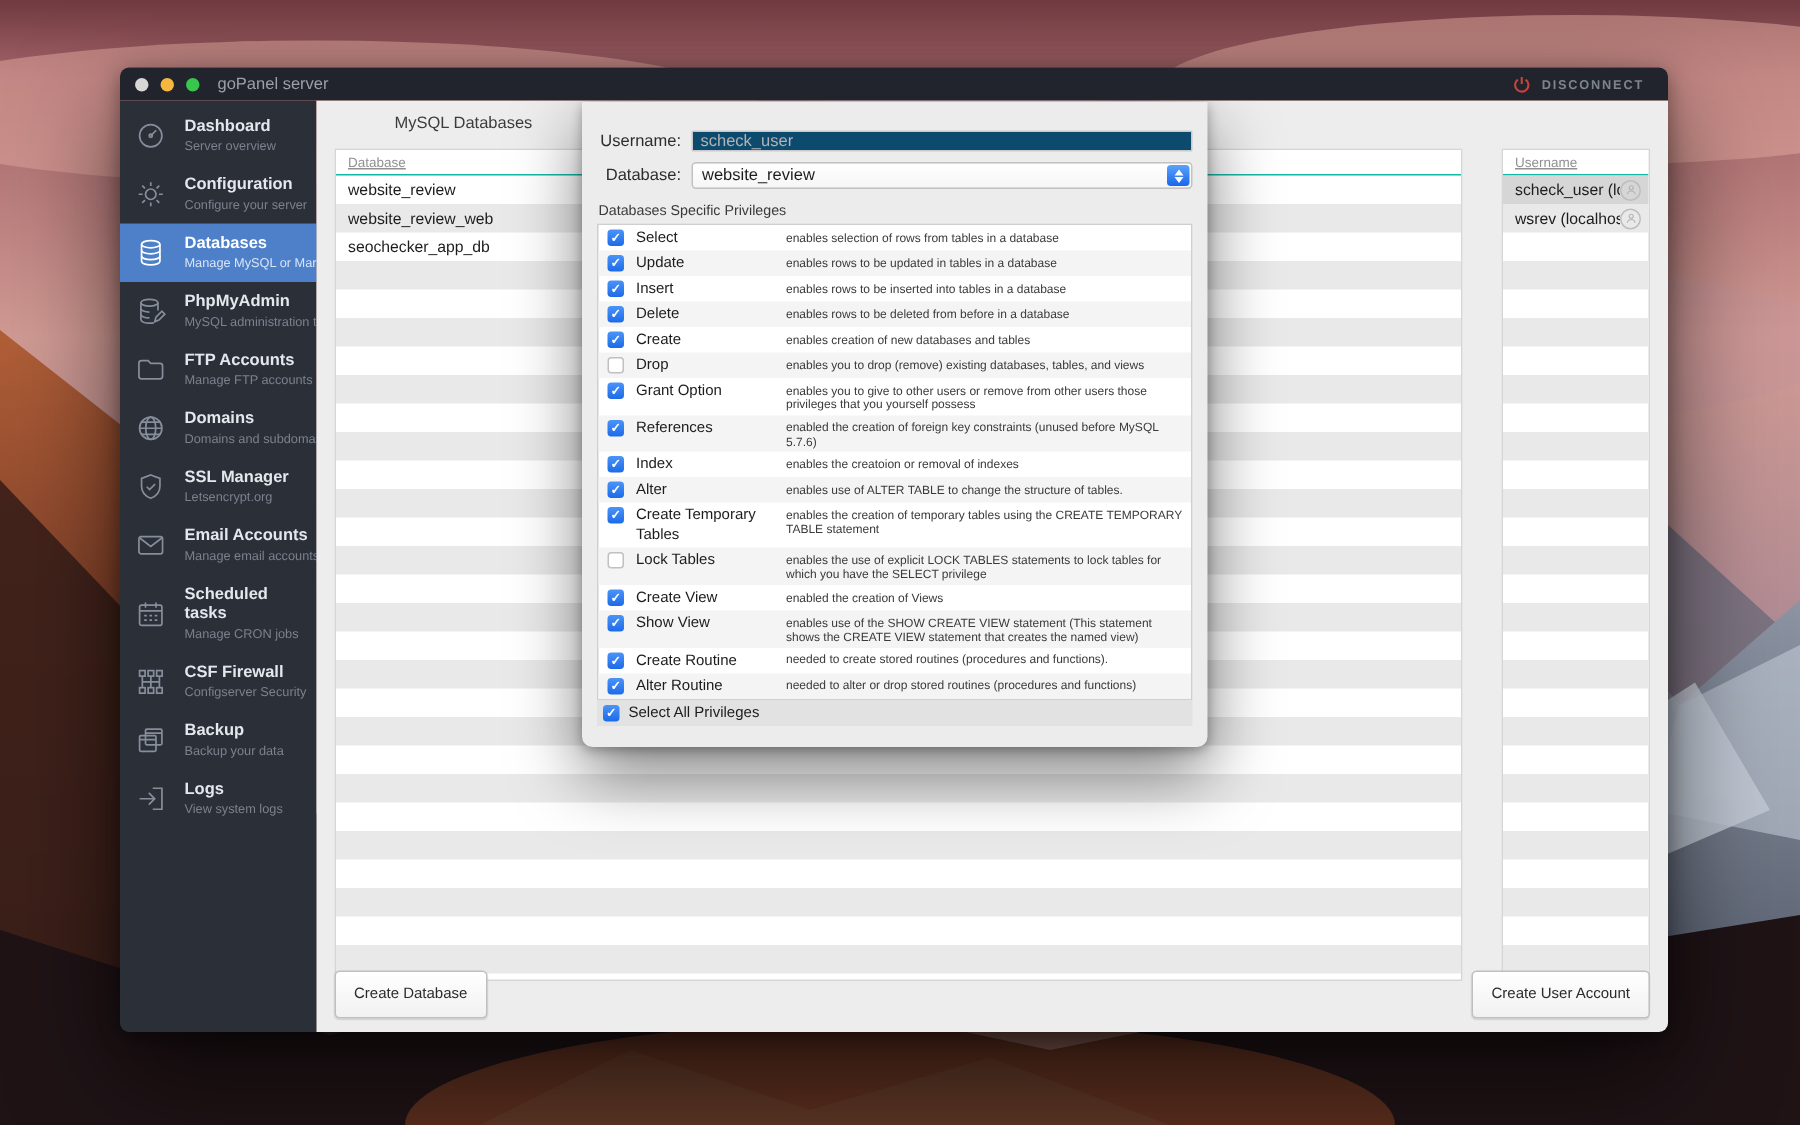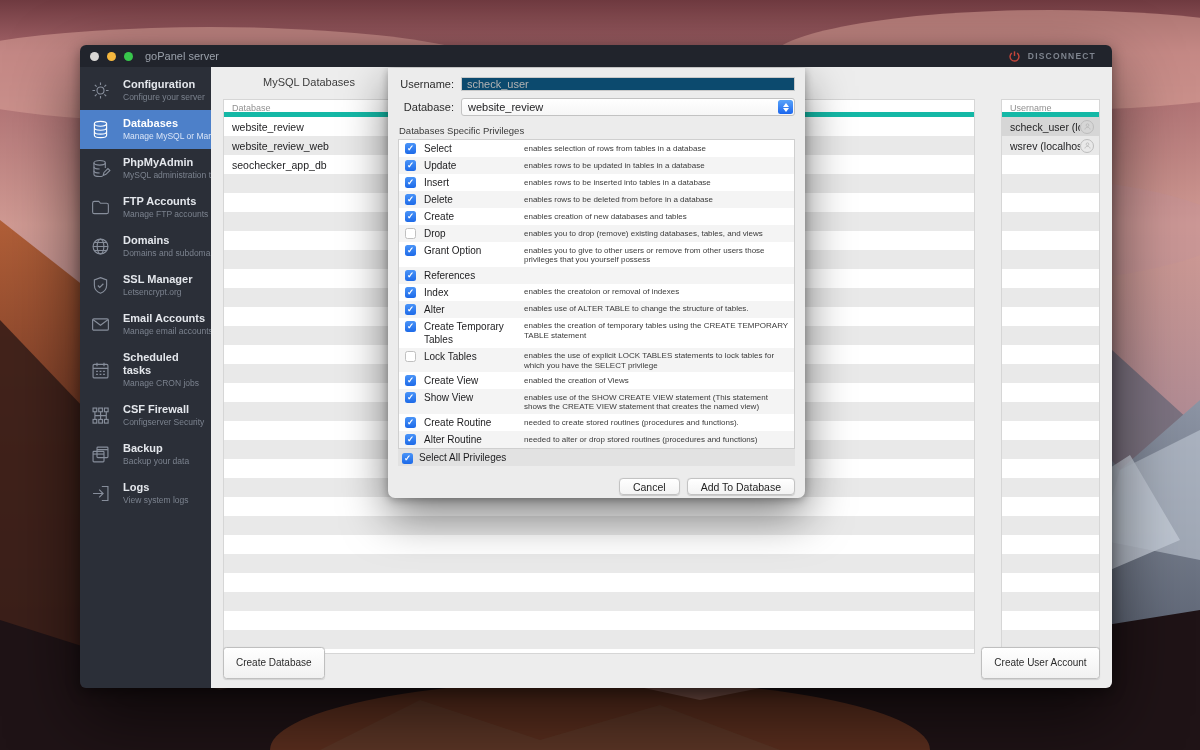--- a/index.html
+++ b/index.html
@@ -41,39 +41,39 @@
   .side-item.sel .si-title { color:#fff; }
   .side-item.sel .si-sub { color:#d9e4f7; }
 
   
   .content { flex:1; position:relative; background:var(--c-contentbg); }
   .panel-title { position:absolute; left:12px; top:9px; font-size:11px; color:#3c3c3c;padding-left:40px; }
 
   .data-table { position:absolute; background:#fff; border:1px solid #d6d6d6; overflow:hidden; }
   .db-table { left:12px; top:32px; width:752px; bottom:34px; }
   .user-table { right:12px; top:32px; width:99px; bottom:34px;margin-left:44px; }
-  .t-header { height:17px; line-height:17px; font-size:9px; color:#919191; padding-left:8px; border-bottom:5px solid #14b8a6; background:#fff; }
+  .t-header { height:17px; line-height:17px; font-size:9px; color:#919191; padding-left:8px; border-bottom:1px solid #14b8a6; background:#fff;text-decoration:underline; }
   .t-row { height:19px; display:flex; align-items:center; padding:0 5px 0 8px; font-size:10.5px; color:#1d1d1f; }
   .t-row:nth-child(even) { background:var(--c-stripe); }
   .t-row.sel { background:#d6d6d6; }
   .t-row .cell { flex:1; white-space:nowrap; overflow:hidden; }
   .user-badge { width:14px; height:14px; border-radius:50%; border:1px solid #bdbdbd; color:#b5b5b5;
                 display:none; align-items:center; justify-content:center; flex-shrink:0; }
   .user-badge svg { width:9px; height:9px; stroke:currentColor; fill:none; stroke-width:2; }
   .t-row.has-user .user-badge { display:flex; }
 
   .push-btn { position:absolute; height:32px; background:linear-gradient(#fff,#f1f1f1); border:1px solid #bfbfbf;
               border-radius:3.5px; font-size:10px; color:#2b2b2b; padding:0 12px; line-height:14px;
               font-family:"Liberation Sans", sans-serif; box-shadow:0 .5px 1px rgba(0,0,0,.12); }
   .create-db { left:12px; bottom:9px; }
   .create-user { right:12px; bottom:9px; width:119px; text-align:center; }
 
   
   .modal { position:absolute; left:177px; top:1px; width:417px; height:430px; z-index:6;
-           background:#ececec; border-radius:0 0 7px 7px; padding:9px 10px;
+           background:#ececec; border-radius:0 0 7px 7px; padding:19px 10px;
            box-shadow:0 18px 45px rgba(0,0,0,.5), 0 2px 8px rgba(0,0,0,.3); }
   .form-row { display:flex; align-items:center; margin-bottom:7px; }
   .form-row label { width:56px; text-align:right; font-size:11px; color:#2c2c2c; margin-right:7px; flex-shrink:0; }
   .text-input { flex:1; height:14px; border:1px solid #c9c9c9; background:#0c4a6e; font-size:11px; padding:0 5px;
                 color:#b3b3b3; font-family:"Liberation Sans", sans-serif; border-radius:1px; }
   .select-box { flex:1; height:18px; border:1px solid #c2c2c2; background:linear-gradient(#fff,#f6f6f6);
                 border-radius:3px; display:flex; align-items:center; font-size:11px; color:#1d1d1f;
                 padding-left:6px; position:relative; }
   .select-box .stepper { position:absolute; right:1px; top:1px; bottom:1px; width:15px; border-radius:2.5px;
                 background:linear-gradient(#59a3f9,#1b66ee); display:flex; flex-direction:column;
@@ -234,20 +234,31 @@
       <span>DISCONNECT</span>
     </div>
   </div>
 
   <div class="win-body">
 
     <nav class="sidebar" id="sidebar">
         <div class="side-item">
     <span class="si-icon">
             <svg class="ic">
+              <use href="#gauge"></use>
+            </svg>
+          </span>
+    <span class="si-text">
+      <span class="si-title" style="display:block">Dashboard</span>
+      <span class="si-sub" style="display:block">Server overview</span>
+    </span>
+  </div>
+        <div class="side-item">
+    <span class="si-icon">
+            <svg class="ic">
               <use href="#gear"></use>
             </svg>
           </span>
     <span class="si-text">
       <span class="si-title" style="display:block">Configuration</span>
       <span class="si-sub" style="display:block">Configure your server</span>
     </span>
   </div>
         <div class="side-item sel">
     <span class="si-icon">
@@ -640,20 +651,21 @@
     <span class="p-desc">enables you to drop (remove) existing databases, tables, and views</span>
   </div>
             <div class="priv-row">
     <span class="cb checked"></span>
     <span class="p-name">Grant Option</span>
     <span class="p-desc">enables you to give to other users or remove from other users those privileges that you yourself possess</span>
   </div>
             <div class="priv-row">
     <span class="cb checked"></span>
     <span class="p-name">References</span>
+    <span class="p-desc">enabled the creation of foreign key constraints (unused before MySQL 5.7.6)</span>
   </div>
             <div class="priv-row">
     <span class="cb checked"></span>
     <span class="p-name">Index</span>
     <span class="p-desc">enables the creatoion or removal of indexes</span>
   </div>
             <div class="priv-row">
     <span class="cb checked"></span>
     <span class="p-name">Alter</span>
     <span class="p-desc">enables use of ALTER TABLE to change the structure of tables.</span>
@@ -688,21 +700,17 @@
     <span class="p-name">Alter Routine</span>
     <span class="p-desc">needed to alter or drop stored routines (procedures and functions)</span>
   </div>
           </div>
 
         <div class="select-all-row">
           <span class="cb checked" id="select-all-cb"></span>
           <span class="sa-label">Select All Privileges</span>
         </div>
 
-        <div class="modal-buttons">
-          <button class="dlg-btn">Cancel</button>
-          <button class="dlg-btn">Add To Database</button>
-        </div>
       </div>
 
     </div>
   </div>
 </div>
 
 </body></html>

